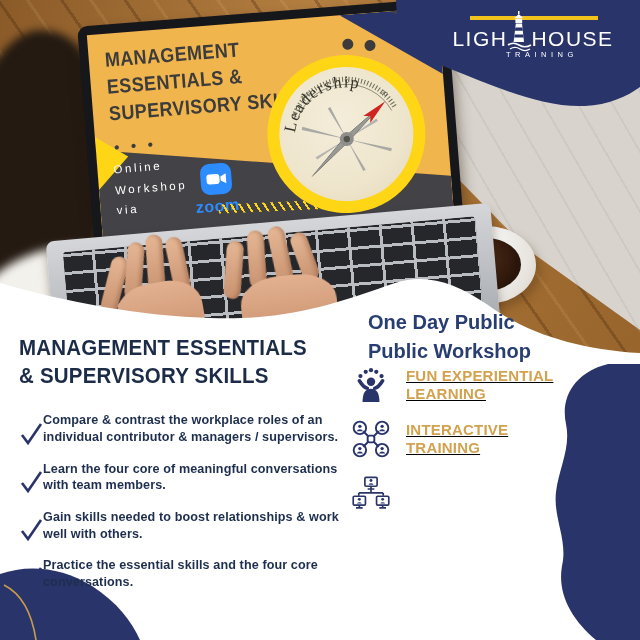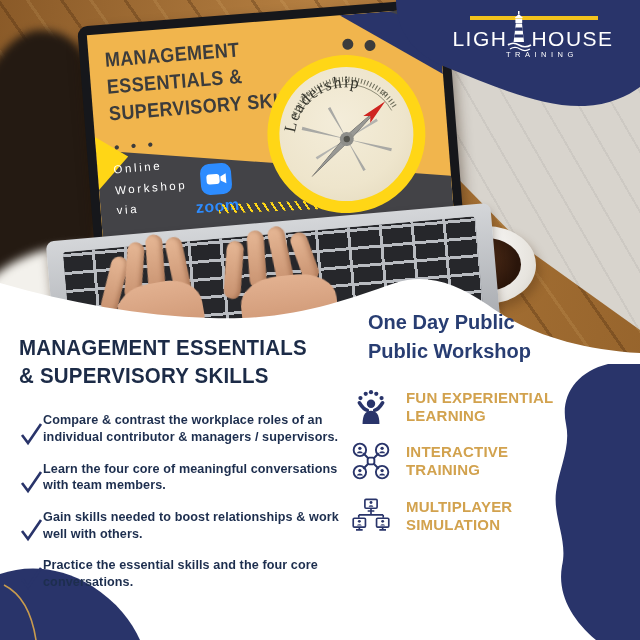--- a/index.html
+++ b/index.html
@@ -87,21 +87,21 @@
   
   .left-col{position:absolute;left:19px;top:334px;width:322px;}
   .main-heading{color:#1c2b47;font-weight:800;font-size:20.5px;line-height:1.28;
     letter-spacing:.2px;transform:scale(1,1.06);transform-origin:left top;}
   .bullets{margin-top:26px;}
   .bullet{display:flex;margin-bottom:15px;align-items:flex-end;}
   .bullet-text{color:#1d2e4e;font-weight:700;font-size:12.6px;line-height:1.32;letter-spacing:.1px;}
   .check{flex:0 0 24px;margin-top:-2px;}
   .right-col{position:absolute;left:350px;top:308px;width:250px;}
   .right-heading{margin-left:18px;color:#283d72;font-weight:700;font-size:20px;line-height:1.45;}
-  .features{margin-top:22px;}
+  .features{text-decoration:underline;}
   .feature{display:flex;gap:14px;align-items:center;margin-bottom:15px;}
   .f-icon{flex:0 0 42px;display:flex;justify-content:center;}
   .f-label{color:var(--gold);font-weight:800;font-size:15px;line-height:1.18;letter-spacing:.2px;}
 </style>
 </head>
 <body>
 
 <div class="canvas">
 
   <div class="photo">
@@ -337,21 +337,17 @@
             <g fill="#29346a" stroke="none">
               <circle cx="18" cy="5.8" r="1.3"></circle>
                 <path d="M15.8,9.6 a2.4,2 0 0 1 4.4,0 Z"></path>
               <circle cx="7.5" cy="22.8" r="1.3"></circle>
                 <path d="M5.3,26.6 a2.4,2 0 0 1 4.4,0 Z"></path>
               <circle cx="28.5" cy="22.8" r="1.3"></circle>
                 <path d="M26.3,26.6 a2.4,2 0 0 1 4.4,0 Z"></path>
             </g>
           </svg>
         </div>
-        <div class="f-label">
-          <div>MULTIPLAYER</div>
-          <div>SIMULATION</div>
-        </div>
       </div>
 
     </div>
   </div>
 </div>
 
 </body></html>

